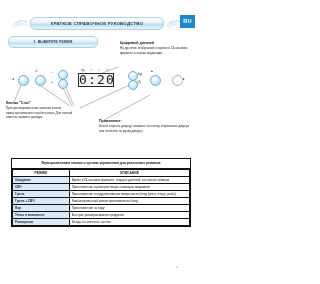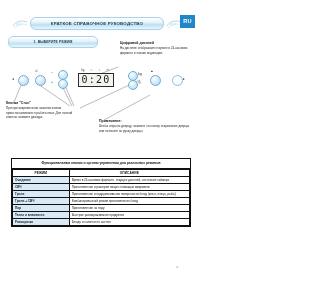--- a/index.html
+++ b/index.html
@@ -61,21 +61,21 @@
   .knob-sm{width:8px;height:8px;}
   .knob-md{width:9px;height:9px;}
 
   .display{
     position:absolute;left:78px;top:27px;width:34px;height:12px;
     background:#f3f3ef;border:0.7px solid #2b2b2b;
   }
   .display-digits{
     position:absolute;left:0;top:0;width:34px;height:12px;line-height:12px;
     text-align:center;font-family:"DejaVu Sans Mono",monospace;
-    font-size:10px;color:#1a1a1a;letter-spacing:1.2px;
+    font-size:13px;color:#1a1a1a;letter-spacing:1.2px;
   }
   .display-icons{
     position:absolute;left:78px;top:22px;width:34px;height:5px;
     font-size:3px;color:#3a3a3a;display:flex;justify-content:space-around;
     align-items:center;line-height:5px;
   }
 
   .mini-icon{position:absolute;font-size:3.6px;color:#2f2f2f;line-height:4px;white-space:nowrap;}
 
   

